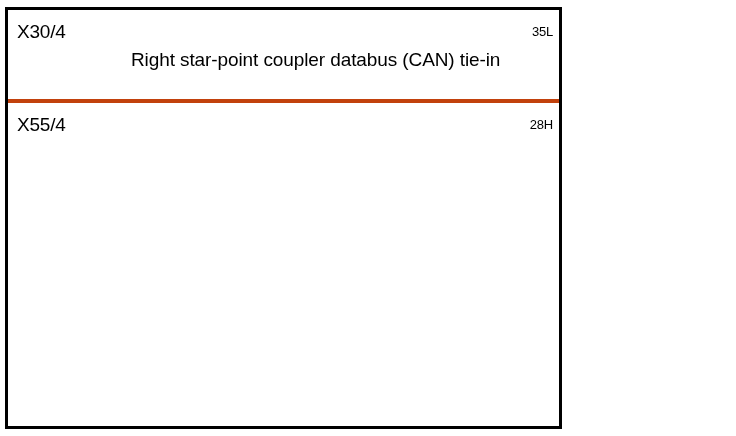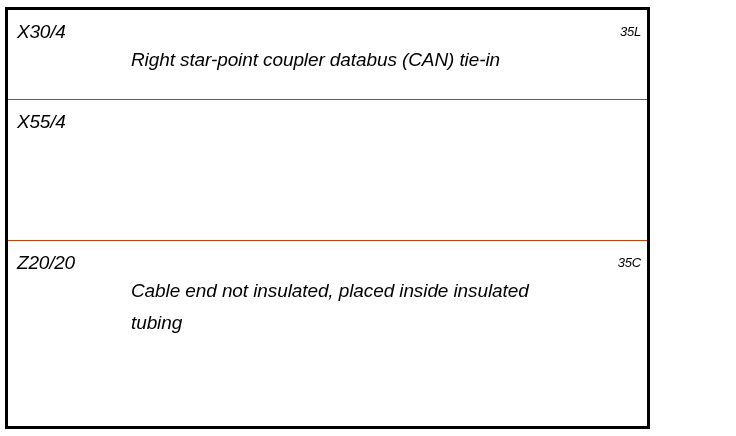--- a/index.html
+++ b/index.html
@@ -22,37 +22,36 @@
     width: 736px;
     height: 436px;
     background: #ffffff;
   }
 
   
   #legend-table {
     position: absolute;
     left: 5px;
     top: 7px;
-    width: 645px;
+    width: 557px;
     height: 422px;
     box-sizing: border-box;
     border: 3px solid #000000;
     background: #ffffff;
-    font-style: italic;
   }
 
   .legend-row {
     position: relative;
     box-sizing: border-box;
     width: 100%;
     background: #ffffff;
     display: block;
   }
   .legend-row + .legend-row {
-    border-top: 1px solid #c2410c;
+    border-top: 4px solid #c2410c;
     padding-left: 28px;
   }
 
   
   .row-h1 { height: 89px; }
   .row-h2 { height: 141px; }
   .row-h3 { height: 87px; }
   .row-h4 { height: 99px; }
 
   .cell-id {
@@ -113,32 +112,21 @@
       <div class="cell-loc">
         <span class="loc-line">35L</span>
       </div>
     </div>
 
     <div class="legend-row row-h2">
       <div class="cell-id">
         <span>X55/4</span>
       </div>
       <div class="cell-loc">
+        <span class="loc-line">28H</span>
       </div>
     </div>
 
-    <div class="legend-row row-h3">
-      <div class="cell-id">
-        <span>Z20/20</span>
-      </div>
-      <div class="cell-desc">
-        <span class="desc-line">Cable end not insulated, placed inside insulated</span>
-        <span class="desc-line">tubing</span>
-      </div>
-      <div class="cell-loc">
-        <span class="loc-line">35C</span>
-      </div>
-    </div>
 
 
   </div>
 
 </div>
 
 </body></html>

